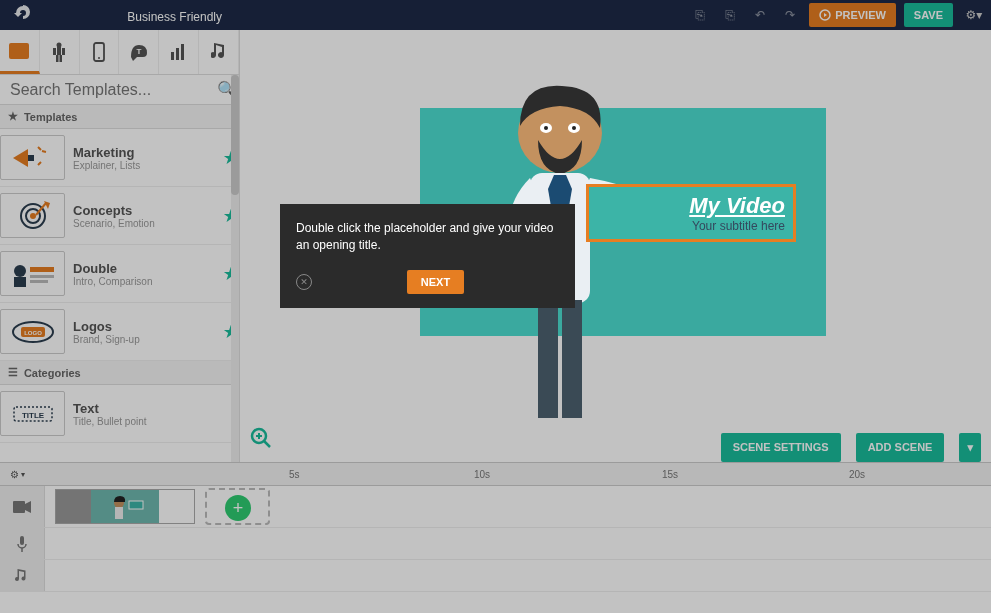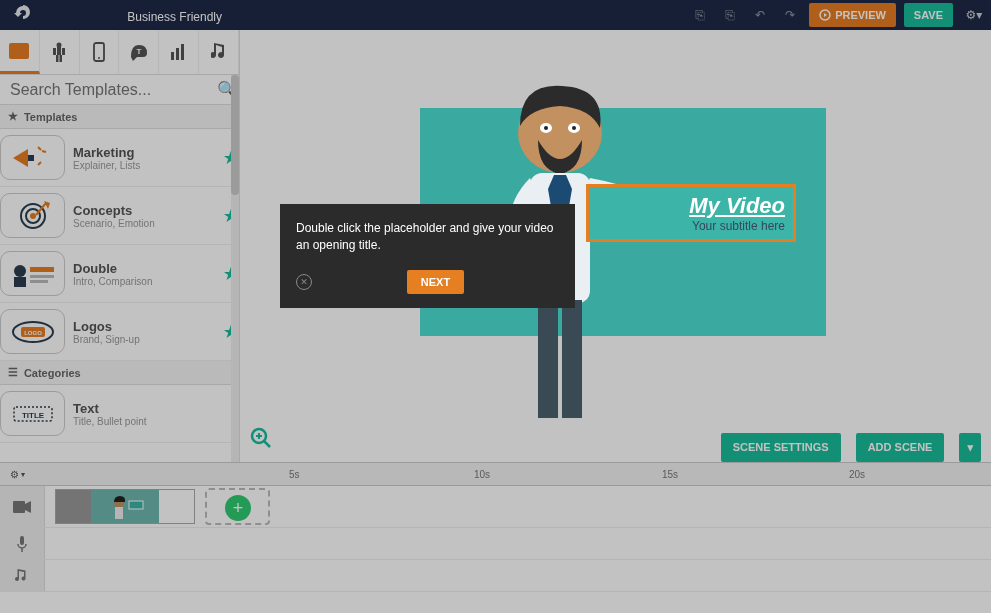--- a/index.html
+++ b/index.html
@@ -20,21 +20,21 @@
 
 .sidebar { position:absolute; top:30px; left:0; width:240px; height:432px; background:#fff; border-right:1px solid #ddd; }
 .tool-tabs { height:45px; display:flex; border-bottom:1px solid #ddd; }
 .tool-tabs .tab { flex:1; display:flex; align-items:center; justify-content:center; color:#555; border-right:1px solid #eee; }
 .tool-tabs .tab.active svg * { fill:#e67e22; }
 .tool-tabs .tab.active { border-bottom:3px solid #e67e22; }
 .search-row { height:30px; display:flex; align-items:center; padding:0 10px; border-bottom:1px solid #ddd; }
 .search-row input { flex:1; border:0; outline:0; font-size:16px; color:#999; }
 .section-hdr { height:24px; background:#f5f5f5; display:flex; align-items:center; gap:6px; padding:0 8px; font-size:11px; font-weight:bold; color:#666; border-bottom:1px solid #ddd;}
 .tpl-item { height:58px; display:flex; align-items:center; padding:6px 0; gap:8px; border-bottom:1px solid #eee; }
-.tpl-thumb { width:65px; height:45px; border:1px solid #ccc; border-radius:10px; background:#fff; display:flex; align-items:center; justify-content:center; overflow:hidden; }
+.tpl-thumb { width:65px; height:45px; border:1px solid #ccc; border-radius:2px; background:#fff; display:flex; align-items:center; justify-content:center; overflow:hidden; }
 .tpl-txt { flex:1; }
 .tpl-title { font-size:13px; font-weight:bold; color:#555; }
 .tpl-sub { font-size:10px; color:#999; }
 .fav-star { color:#1abc9c; font-size:18px; }
 .scroll-track { position:absolute; right:0; top:45px; bottom:0; width:8px; background:#eee; }
 .scroll-thumb { position:absolute; left:0; width:8px; background:#ccc; border-radius:4px; }
 
 
 .canvas-area { position:absolute; top:30px; left:240px; right:0; height:432px; background:#fff; }
 .stage { position:absolute; left:180px; top:78px; width:406px; height:228px; background:#3aa99f; }

